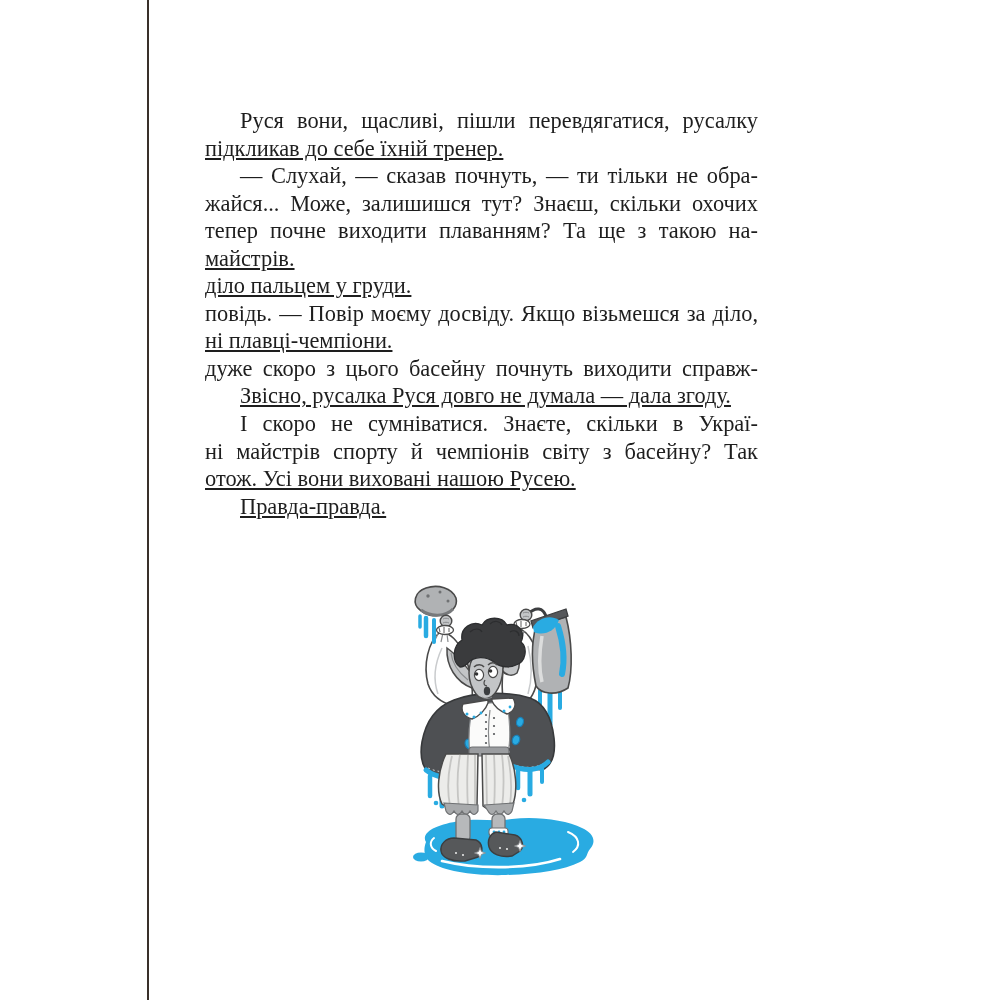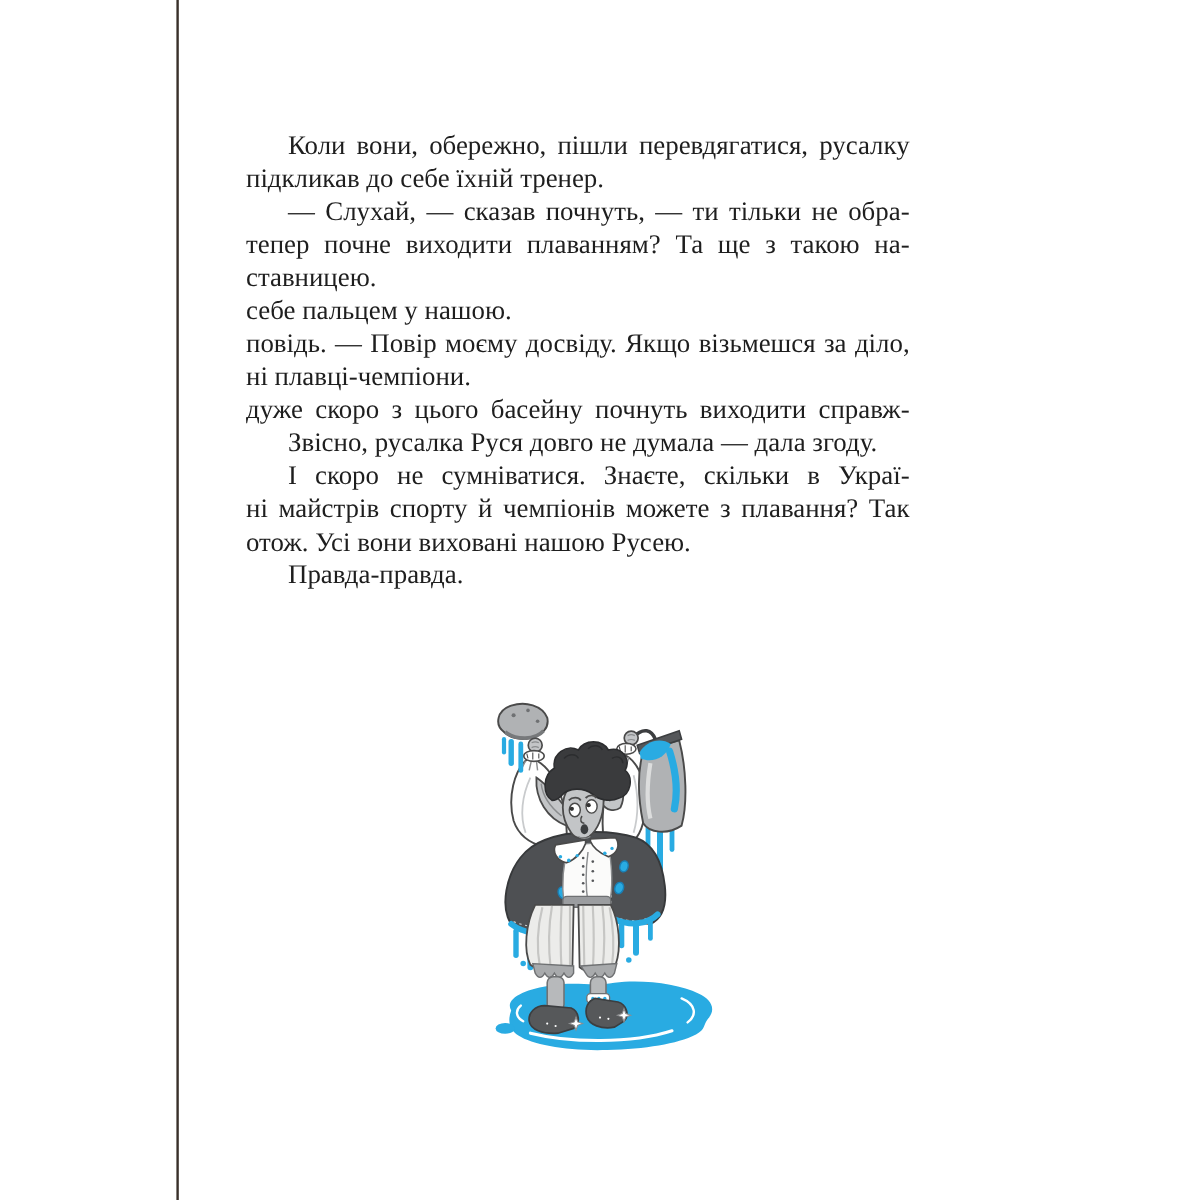--- a/index.html
+++ b/index.html
@@ -31,65 +31,67 @@
     line-height: 27.55px;
     color: #1e1e1e;
   }
   .line {
     text-align: justify;
     text-align-last: justify;
   }
   .line.last {
     text-align: justify;
     text-align-last: left;
+    text-decoration: underline;
   }
   .line.indent {
     text-indent: 35px;
   }
   .illustration {
     position: absolute;
     left: 390px;
     top: 570px;
     width: 240px;
     height: 320px;
   }
 </style>
 </head>
 <body>
 
 <div class="edge-line"></div>
 
 <div class="text-block">
 
-    <div class="line indent">Коли вони, обережно, пішли перевдягатися, русалку</div>
+    <div class="line indent">Руся вони, щасливі, пішли перевдягатися, русалку</div>
 
     <div class="line last">підкликав до себе їхній тренер.</div>
 
     <div class="line indent">— Слухай, — сказав почнуть, — ти тільки не обра-</div>
 
+    <div class="line">жайся... Може, залишишся тут? Знаєш, скільки охочих</div>
 
     <div class="line">тепер почне виходити плаванням? Та ще з такою на-</div>
 
-    <div class="line last">ставницею.</div>
-
-
-    <div class="line last">себе пальцем у нашою.</div>
+    <div class="line last">майстрів.</div>
+
+
+    <div class="line last">діло пальцем у груди.</div>
 
 
     <div class="line">повідь. — Повір моєму досвіду. Якщо візьмешся за діло,</div>
 
     <div class="line last">ні плавці-чемпіони.</div>
 
     <div class="line">дуже скоро з цього басейну почнуть виходити справж-</div>
 
     <div class="line last indent">Звісно, русалка Руся довго не думала — дала згоду.</div>
 
     <div class="line indent">І скоро не сумніватися. Знаєте, скільки в Украї-</div>
 
-    <div class="line">ні майстрів спорту й чемпіонів можете з плавання? Так</div>
+    <div class="line">ні майстрів спорту й чемпіонів світу з басейну? Так</div>
 
     <div class="line last">отож. Усі вони виховані нашою Русею.</div>
 
     <div class="line last indent">Правда-правда.</div>
   </div>
 
 <svg class="illustration" viewBox="0 0 240 320" role="img" aria-label="Домовичок з гострими вухами у темному жилеті та смугастих штанцях стоїть у блакитній калюжі, тримаючи в піднятих руках мокру рибину та відерце, з яких ллється вода">
 
   <defs>
     <path id="star4" d="M0,-5 L1.3,-1.3 L5,0 L1.3,1.3 L0,5 L-1.3,1.3 L-5,0 L-1.3,-1.3 Z"></path>

